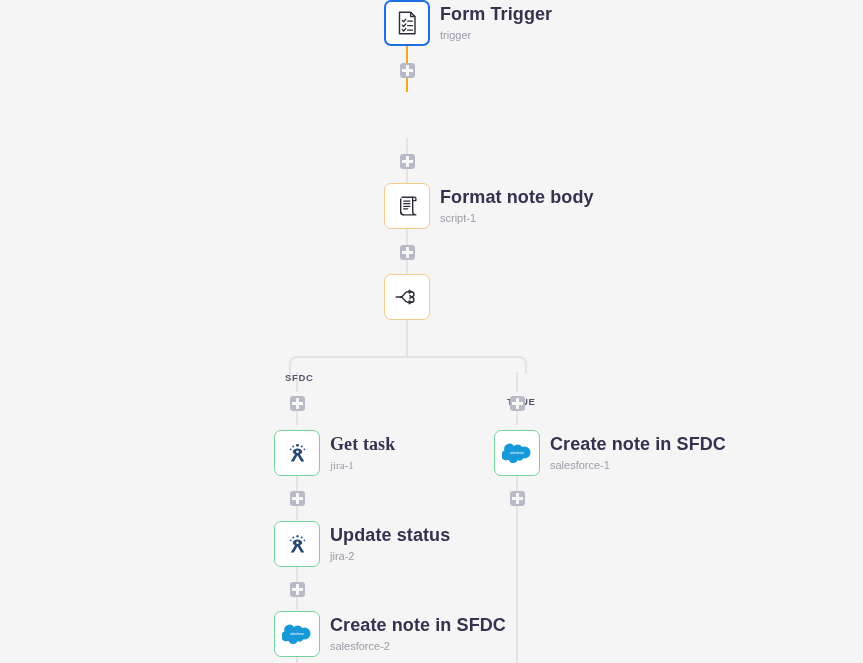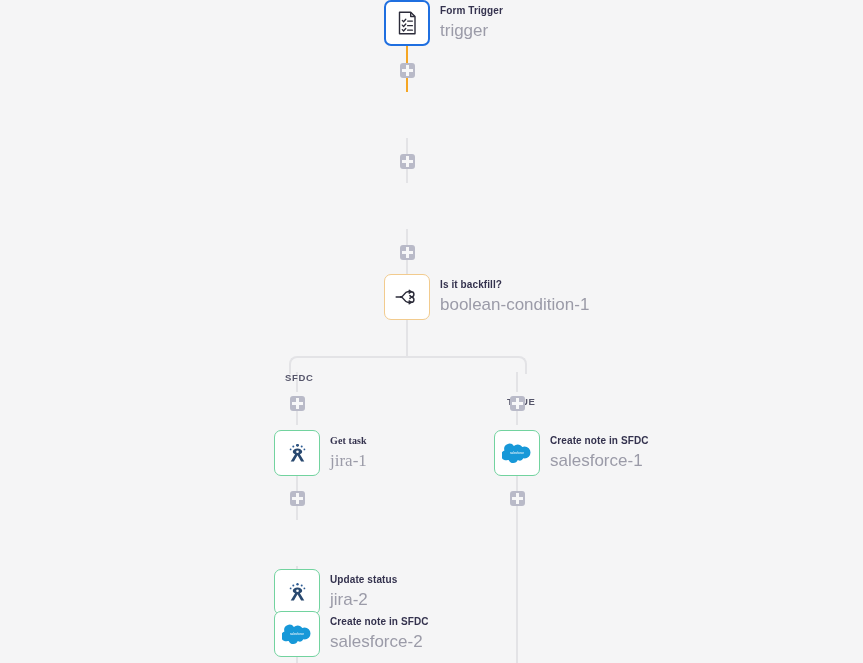--- a/index.html
+++ b/index.html
@@ -89,27 +89,27 @@
 
   .node-text {
     margin-left: 10px;
     display: flex;
     flex-direction: column;
     justify-content: center;
     line-height: 1.15;
     white-space: nowrap;
   }
   .node-title {
-    font-size: 10px;
+    font-size: 18px;
     font-weight: bold;
     color: #34324e;
     letter-spacing: 0.1px;
   }
   .node-sub {
-    font-size: 17px;
+    font-size: 11px;
     color: #9b9ba8;
     margin-top: 4px;
   }
 
   
   .branch-label {
     position: absolute;
     font-size: 9.5px;
     font-weight: bold;
     color: #55556a;
@@ -185,40 +185,55 @@
         </svg>
       </span>
     </div>
     <div class="node-text">
       <span class="node-title">Form Trigger</span>
       <span class="node-sub">trigger</span>
     </div>
   </div>
 
 
+  <div class="node" style="left:384px; top:183px;">
+    <div class="node-box sel-amber">
+      <span>
+        <svg width="26" height="26" viewBox="0 0 26 26">
+          <path d="M7.4 4.2h11.3v14.6a3.1 3.1 0 0 0 3.1 3.1H9.8a3.1 3.1 0 0 1-3.1-3.1V5.6" fill="#ffffff" stroke="#2c2c3a" stroke-width="1.4" stroke-linejoin="round"></path>
+          <path d="M18.7 4.2h1.9a1.3 1.3 0 0 1 1.3 1.3v2.1h-3.2z" fill="#ffffff" stroke="#2c2c3a" stroke-width="1.3" stroke-linejoin="round"></path>
+          <path d="M6.7 18.8a3.1 3.1 0 0 0 3.1 3.1" fill="none" stroke="#2c2c3a" stroke-width="1.4"></path>
+          <line x1="9.7" y1="8.1" x2="15.9" y2="8.1" stroke="#2c2c3a" stroke-width="1.2" stroke-linecap="round"></line>
+          <line x1="9.7" y1="10.7" x2="15.9" y2="10.7" stroke="#2c2c3a" stroke-width="1.2" stroke-linecap="round"></line>
+          <line x1="9.7" y1="13.3" x2="15.9" y2="13.3" stroke="#2c2c3a" stroke-width="1.2" stroke-linecap="round"></line>
+          <line x1="9.7" y1="15.9" x2="13.6" y2="15.9" stroke="#2c2c3a" stroke-width="1.2" stroke-linecap="round"></line>
+        </svg>
+      </span>
+    </div>
+    <div class="node-text">
+      <span class="node-title">Format note body</span>
+      <span class="node-sub">script-1</span>
+    </div>
+  </div>
 
   <div class="node" style="left:384px; top:274px;">
     <div class="node-box sel-amber">
       <span>
         <svg width="28" height="28" viewBox="0 0 28 28">
           <path d="M3.2 14h4.4" stroke="#2c2c3a" stroke-width="1.5" stroke-linecap="round" fill="none"></path>
           <path d="M7.6 14c3.3 0 3.8-5.3 7.1-5.3h3.6" stroke="#2c2c3a" stroke-width="1.5" stroke-linecap="round" fill="none"></path>
           <path d="M7.6 14c3.3 0 3.8 5.3 7.1 5.3h3.6" stroke="#2c2c3a" stroke-width="1.5" stroke-linecap="round" fill="none"></path>
           <path d="M18.3 8.7a2.6 2.6 0 0 1 0 5.2" stroke="#2c2c3a" stroke-width="1.5" stroke-linecap="round" fill="none"></path>
           <path d="M18.3 19.3a2.6 2.6 0 0 0 0-5.2" stroke="#2c2c3a" stroke-width="1.5" stroke-linecap="round" fill="none"></path>
           <path d="M16.9 12.6l1.5 1.4-1.5 1.4" stroke="#2c2c3a" stroke-width="1.5" stroke-linecap="round" stroke-linejoin="round" fill="none"></path>
           <path d="M16.2 7.4l2 1.3-2 1.4" stroke="#2c2c3a" stroke-width="1.5" stroke-linecap="round" stroke-linejoin="round" fill="none"></path>
           <path d="M16.2 18l2 1.3-2 1.4" stroke="#2c2c3a" stroke-width="1.5" stroke-linecap="round" stroke-linejoin="round" fill="none"></path>
         </svg>
       </span>
     </div>
-    <div class="node-text">
-      <span class="node-title">Is it backfill?</span>
-      <span class="node-sub">boolean-condition-1</span>
-    </div>
   </div>
 
   <div class="node" style="left:274px; top:430px;font-family:Liberation Serif, serif;">
     <div class="node-box sel-green">
       <span>
         <svg width="25" height="25" viewBox="0 0 25 25">
           <circle cx="12.5" cy="4.3" r="1.2" fill="#2f5campla"></circle>
           <circle cx="12.5" cy="4.3" r="1.2" fill="#2d5b93"></circle>
           <circle cx="8.3" cy="5.6" r="1.0" fill="#2d5b93"></circle>
           <circle cx="16.7" cy="5.6" r="1.0" fill="#2d5b93"></circle>
@@ -228,21 +243,21 @@
           <circle cx="12.5" cy="10.8" r="1.3" fill="#ffffff"></circle>
         </svg>
       </span>
     </div>
     <div class="node-text">
       <span class="node-title">Get task</span>
       <span class="node-sub">jira-1</span>
     </div>
   </div>
 
-  <div class="node" style="left:274px; top:521px;margin-top:48px;">
+  <div class="node" style="left:274px; top:521px;">
     <div class="node-box sel-green">
       <span>
         <svg width="25" height="25" viewBox="0 0 25 25">
           <circle cx="12.5" cy="4.3" r="1.2" fill="#2d5b93"></circle>
           <circle cx="8.3" cy="5.6" r="1.0" fill="#2d5b93"></circle>
           <circle cx="16.7" cy="5.6" r="1.0" fill="#2d5b93"></circle>
           <circle cx="5.6" cy="8.4" r="0.9" fill="#2d5b93"></circle>
           <circle cx="19.4" cy="8.4" r="0.9" fill="#2d5b93"></circle>
           <path d="M12.5 7.4c-2.6 0-4.7 1.7-4.7 3.3 0 1.1 1 2 2.3 2.5l-4.4 7.2h3.2l3.6-6.1 3.6 6.1h3.2l-4.4-7.2c1.3-.5 2.3-1.4 2.3-2.5 0-1.6-2.1-3.3-4.7-3.3z" fill="#28486f"></path>
           <circle cx="12.5" cy="10.8" r="1.3" fill="#ffffff"></circle>

